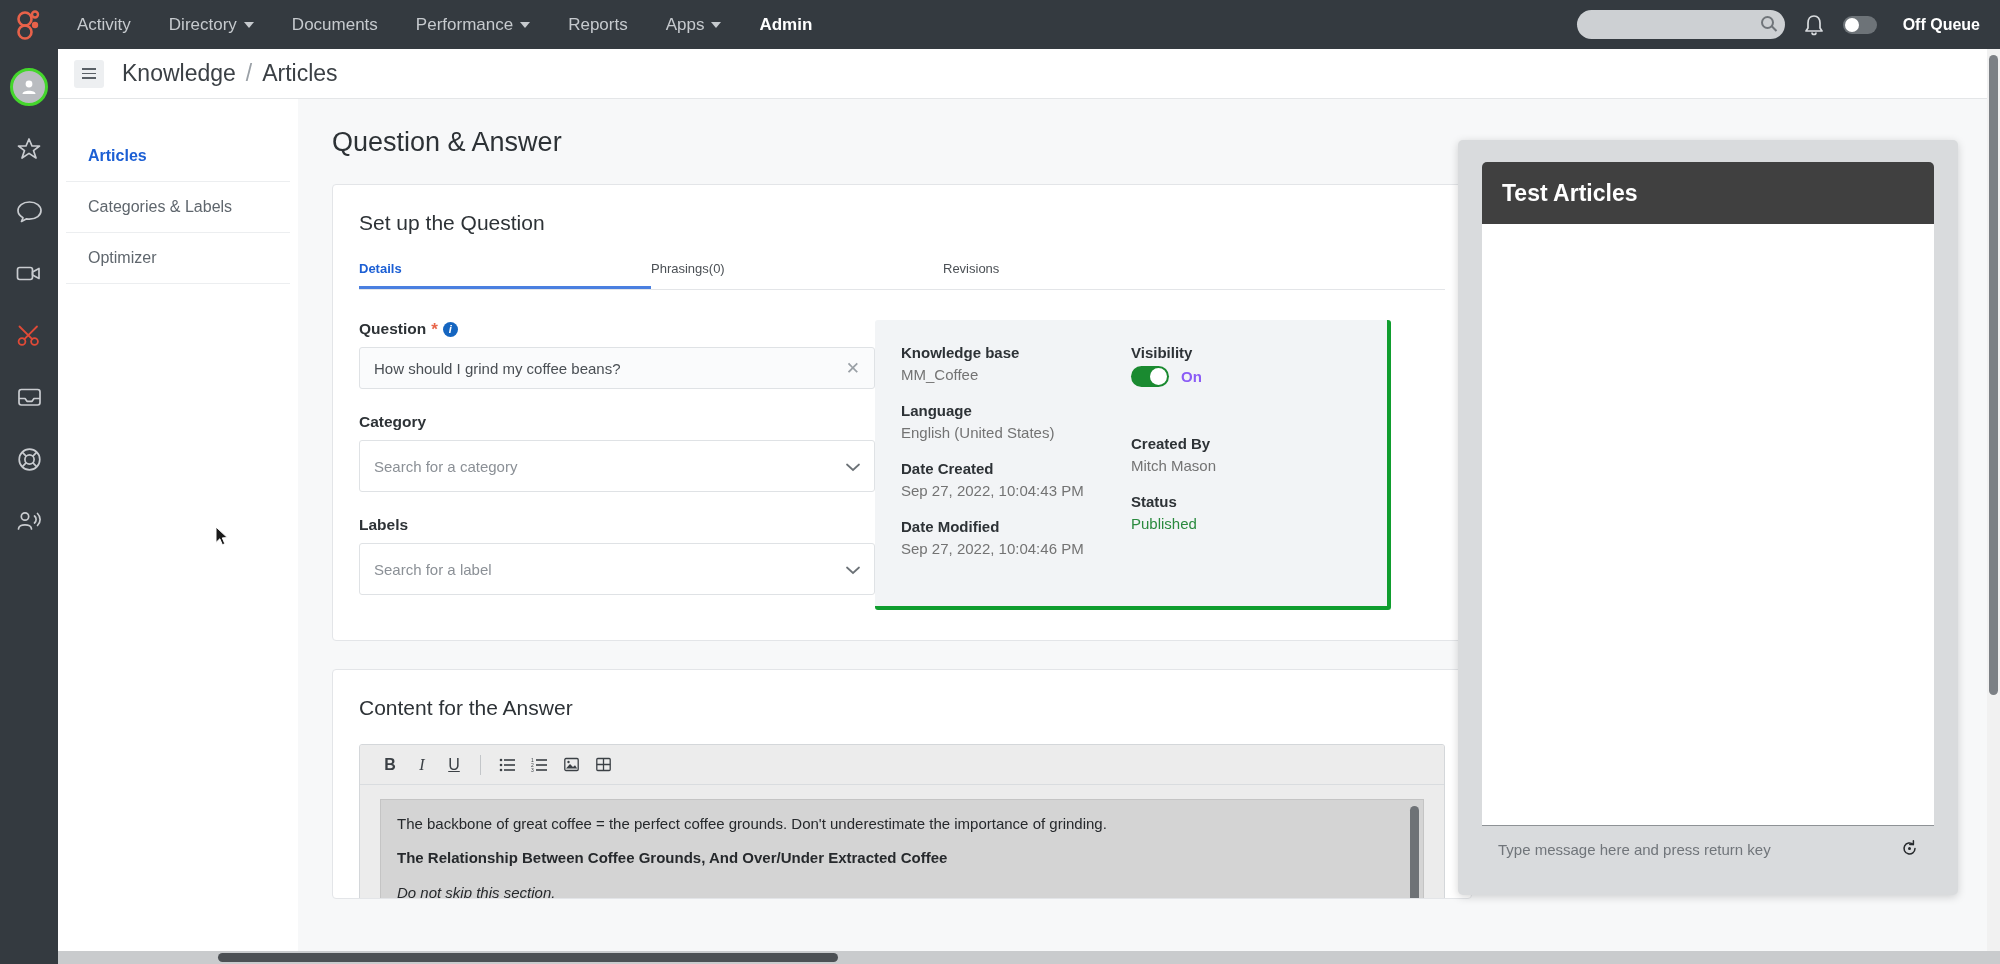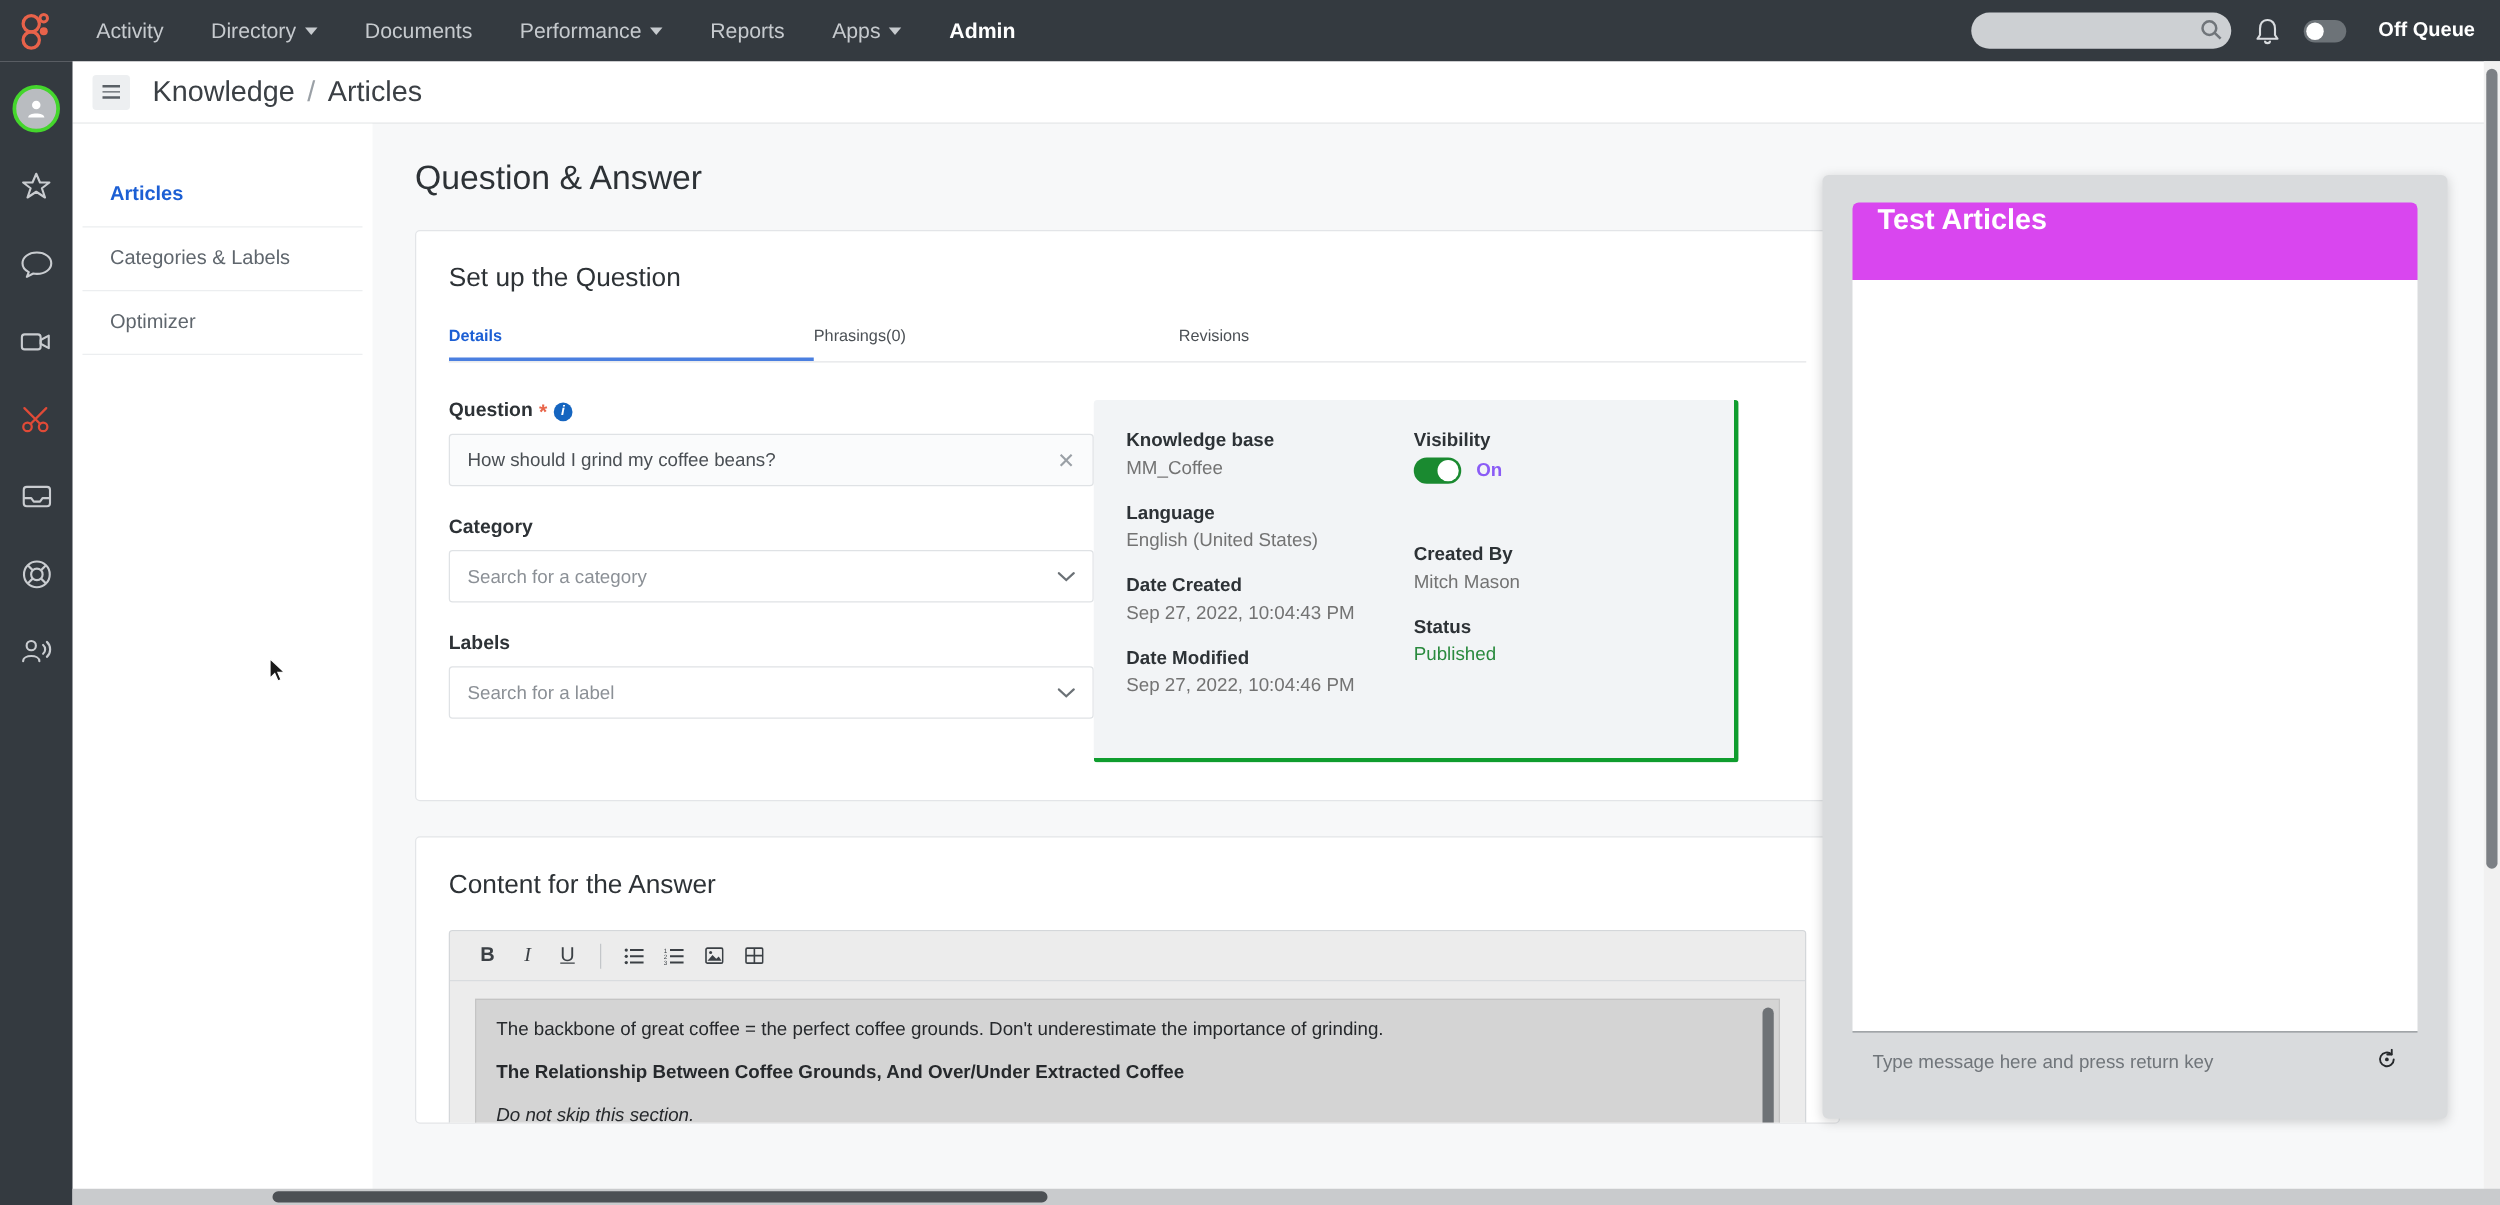--- a/index.html
+++ b/index.html
@@ -176,21 +176,21 @@
   .f-input {
     height: 42px; border: 1px solid #dfe2e5; border-radius: 3px;
     background: #fafbfc; display: flex; align-items: center;
     padding: 0 14px; font-size: 15px; color: #4a4f54;
     position: relative; cursor: text;
   }
   .f-input .clear {
     margin-left: auto; color: #9aa0a6; font-size: 17px; cursor: pointer;
   }
   .f-select {
-    height: 42px; border: 1px solid #dfe2e5; border-radius: 3px;
+    height: 52px; border: 1px solid #dfe2e5; border-radius: 3px;
     background: #ffffff; display: flex; align-items: center;
     padding: 0 14px; font-size: 15px; color: #8b9096; cursor: pointer;
   }
   .f-select .chev { margin-left: auto; }
   .gap-l { margin-top: 24px; }
 
   
   .meta {
     width: 516px; background: #f2f4f6;
     border-right: 4px solid #0f9d2e;
@@ -255,23 +255,23 @@
   
   .chat {
     position: absolute; right: 42px; top: 140px;
     width: 500px; height: 755px;
     background: #d9dbdd; border-radius: 5px;
     box-shadow: 0 2px 9px rgba(0,0,0,0.17);
     padding: 22px 24px; z-index: 30;
     display: flex; flex-direction: column;
   }
   .chat-head {
-    background: #d946ef; color: #ffffff;
+    background: #404040; color: #ffffff;
     border-radius: 5px 5px 0 0; height: 62px;
-    display: flex; padding: 0 20px;
+    display: flex; align-items: center; padding: 0 20px;
     font-size: 23px; font-weight: bold;
   }
   .chat-body { flex: 1; background: #ffffff; }
   .chat-input {
     height: 48px; background: #d9dbdd;
     border-top: 1px solid #8e9296;
     display: flex; align-items: center;
     padding: 0 16px; font-size: 15px; color: #70757a;
     cursor: text;
   }

